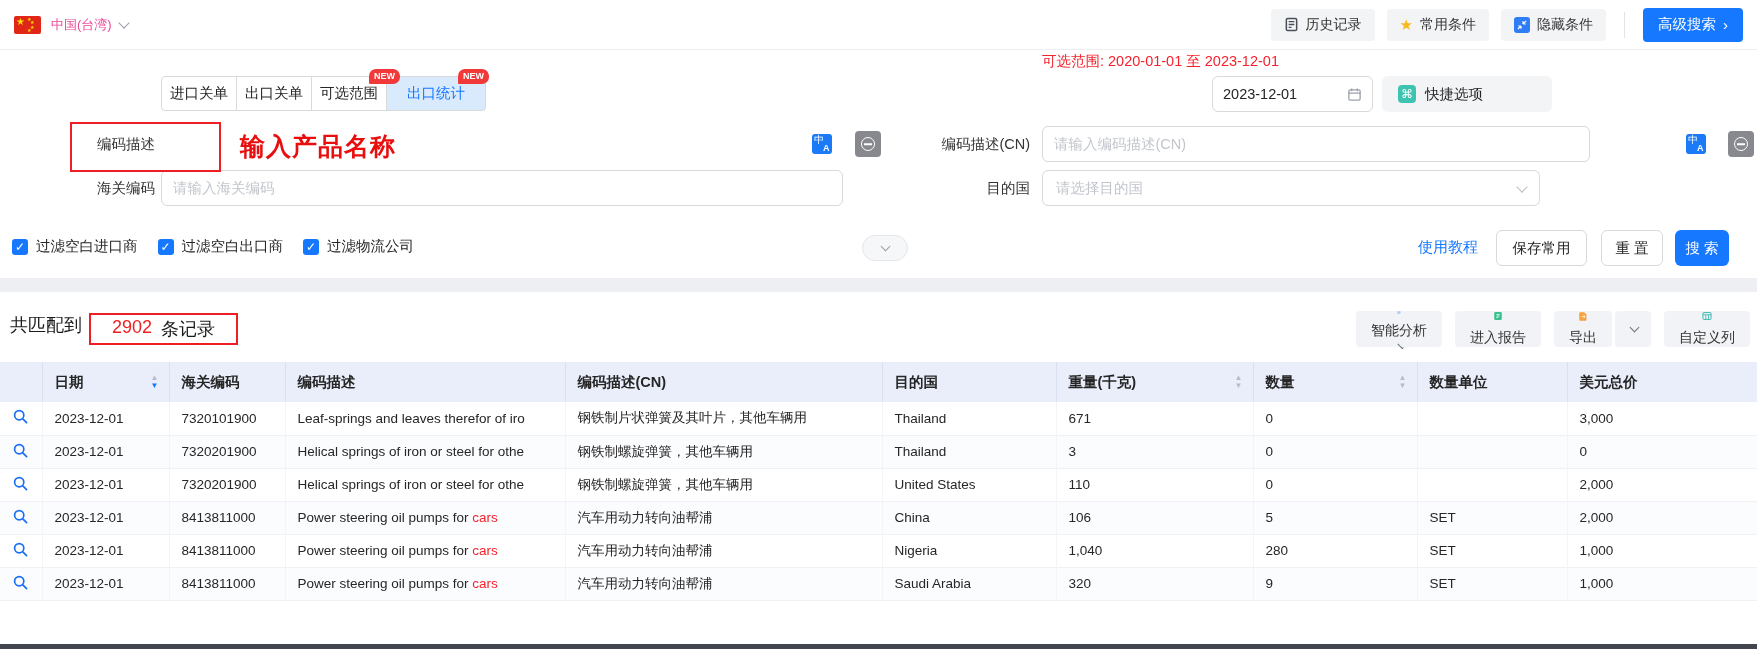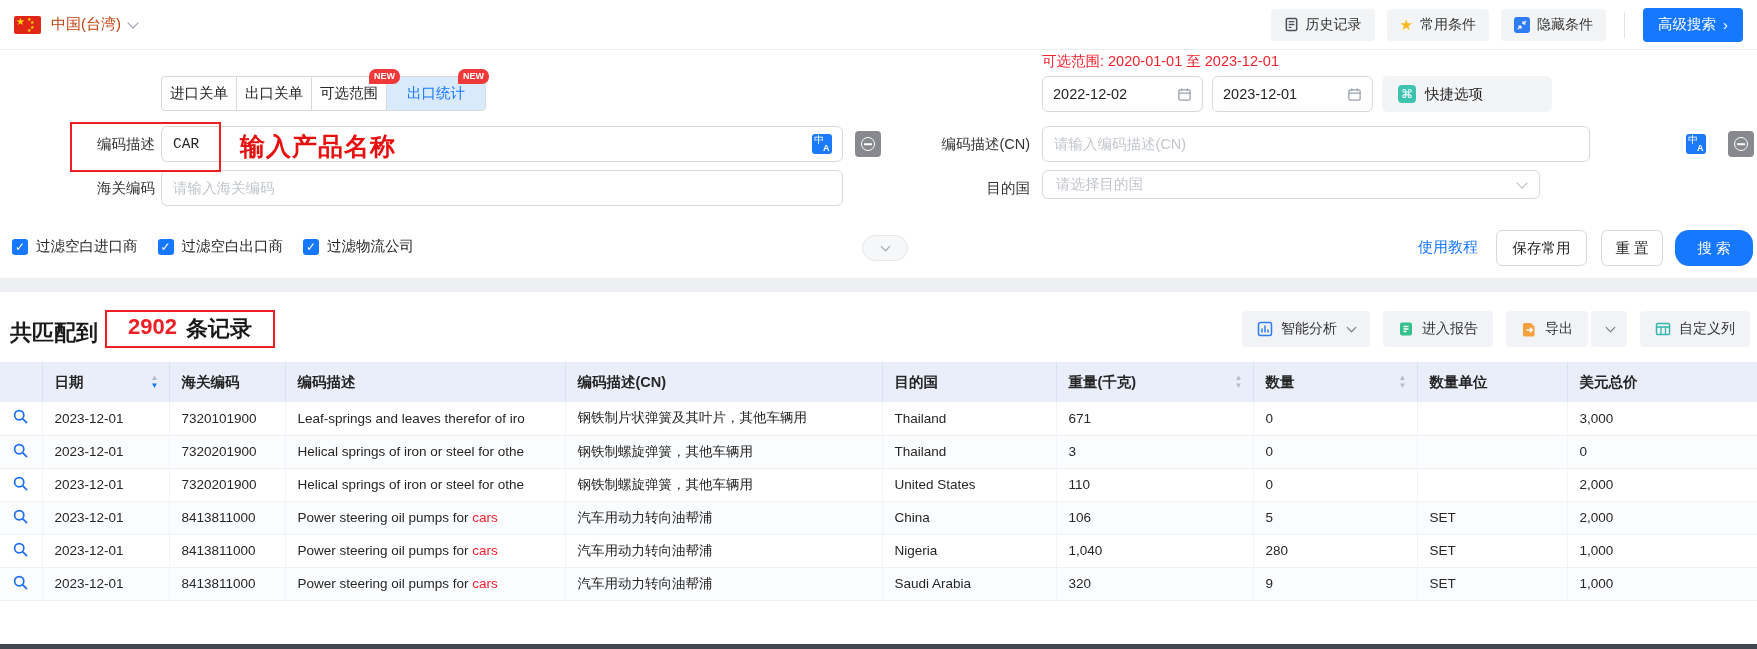--- a/index.html
+++ b/index.html
@@ -8,21 +8,21 @@
     width:1757px; height:649px; position:relative; overflow:hidden;
     background:#fff; color:#262626;
     font-family:"Liberation Sans", sans-serif;
   }
   
   .topbar { height:50px; display:flex; align-items:center; padding:0 14px; border-bottom:1px solid #ebedf0; }
   .flag { position:relative; width:27px; height:18px; background:#e02616; border-radius:2px; flex:none; }
   .flag .star-big { position:absolute; left:2px; top:1px; color:#ffde00; font-size:10px; line-height:1; }
   .flag .s { position:absolute; color:#ffde00; font-size:5px; line-height:1; }
   .s1{left:13px;top:1px}.s2{left:16px;top:4px}.s3{left:16px;top:9px}.s4{left:13px;top:12px}
-  .country { margin-left:10px; font-size:15px; color:#c2410c; }
+  .country { margin-left:10px; font-size:13px; color:#ec4899; }
   .chev { display:inline-block; width:8px; height:8px; border-right:1.6px solid #9aa0ab; border-bottom:1.6px solid #9aa0ab; transform:rotate(45deg); }
   .country-chev { margin-left:8px; margin-top:-4px; }
   .tb-buttons { margin-left:auto; display:flex; align-items:center; gap:12px; }
   .tb-btn { height:32px; padding:0 13px; background:#f3f4f6; border-radius:4px; display:flex; align-items:center; gap:7px; font-size:14px; color:#333; cursor:pointer; }
   .star-ic { color:#f7ba1e; font-size:15px; line-height:1; }
   .tb-divider { width:1px; height:26px; background:#e2e4e8; margin:0 6px; }
   .tb-advanced { height:34px; padding:0 15px; background:#1677ff; color:#fff; border-radius:4px; display:flex; align-items:center; gap:7px; font-size:14.5px; cursor:pointer; }
   .tb-advanced .arr { font-size:15px; }
   
   .filters { position:relative; height:228px; width:1757px; }
@@ -51,44 +51,44 @@
   .translate-icon .t-a { position:absolute; right:2.5px; bottom:1px; font-size:9px; font-weight:bold; line-height:1; }
   #ti1 { left:812px; } #ti2 { left:1686px; }
   .gray-icon { position:absolute; top:5px; width:26px; height:26px; background:#87898e; border-radius:4px; display:flex; align-items:center; justify-content:center; cursor:pointer; }
   #gi1 { left:855px; } #gi2 { left:1728px; }
   .gi-circle { width:14px; height:14px; border:1.5px solid #fff; border-radius:50%; position:relative; }
   .gi-circle::after { content:""; position:absolute; left:2px; right:2px; top:50%; height:1.5px; background:#fff; transform:translateY(-50%); }
   .date-input { position:absolute; top:0; height:36px; border:1px solid #d9d9d9; border-radius:6px; display:flex; align-items:center; justify-content:space-between; padding:0 10px; font-size:14.5px; background:#fff; cursor:pointer; }
   #date-from { left:1042px; width:161px; } #date-to { left:1212px; width:161px; }
   .quick-btn { position:absolute; left:1382px; top:0; height:36px; width:170px; background:#f3f4f6; border-radius:6px; display:flex; align-items:center; gap:9px; padding:0 16px; font-size:14.5px; cursor:pointer; }
   .cmd-icon { width:18px; height:18px; background:#3fc3b1; border-radius:4px; color:#fff; font-size:12px; display:flex; align-items:center; justify-content:center; }
-  .select-box { position:absolute; left:1042px; top:0; width:498px; height:29px; border:1px solid #d9d9d9; border-radius:6px; display:flex; align-items:center; justify-content:space-between; padding:0 13px; font-size:14.5px; background:#fff; cursor:pointer; }
+  .select-box { position:absolute; left:1042px; top:0; width:498px; height:36px; border:1px solid #d9d9d9; border-radius:6px; display:flex; align-items:center; justify-content:space-between; padding:0 13px; font-size:14.5px; background:#fff; cursor:pointer; }
   .placeholder-text { color:#c2c6cc; }
   .sel-chev { border-color:#b9bec7; margin-top:-3px; }
   
   .anno-box { position:absolute; left:70px; top:72px; width:151px; height:50px; border:2px solid #ed1f24; z-index:6; pointer-events:none; }
   .anno-text { position:absolute; left:240px; top:80px; color:#e80e0e; font-size:25px; font-weight:bold; letter-spacing:1px; z-index:6; pointer-events:none; }
   
   .cb-group { position:absolute; left:12px; top:5px; display:flex; gap:20px; }
   .cb { display:flex; align-items:center; gap:8px; font-size:14.5px; cursor:pointer; }
   .cb-box { width:16px; height:16px; background:#1677ff; border-radius:3px; color:#fff; font-size:12px; display:flex; align-items:center; justify-content:center; }
   .pill { position:absolute; left:862px; top:3px; width:46px; height:26px; border:1px solid #e4e6ea; background:#f6f7f9; border-radius:13px; display:flex; align-items:center; justify-content:center; cursor:pointer; }
   .pill .chev { width:7px; height:7px; margin-top:-3px; }
   .tutorial { position:absolute; left:1418px; top:6px; color:#1677ff; font-size:15px; cursor:pointer; }
   .btn-outline { position:absolute; top:-2px; height:36px; border:1px solid #d9d9d9; border-radius:6px; background:#fff; display:flex; align-items:center; justify-content:center; font-size:14.5px; cursor:pointer; }
   #save-btn { left:1496px; width:91px; } #reset-btn { left:1601px; width:62px; }
-  #search-btn { position:absolute; left:1675px; top:-2px; width:78px; height:36px; background:#1677ff; color:#fff; border-radius:14px; display:flex; align-items:center; justify-content:center; font-size:14.5px; cursor:pointer; }
+  #search-btn { position:absolute; left:1675px; top:-2px; width:54px; height:36px; background:#1677ff; color:#fff; border-radius:6px; display:flex; align-items:center; justify-content:center; font-size:14.5px; cursor:pointer; }
   .band { height:14px; background:#edeff2; width:1757px; }
   
   .results-bar { display:flex; align-items:center; margin-top:18px; height:38px; padding:0 7px 0 10px; }
-  .res-title { display:flex; align-items:flex-end; font-weight:bold; font-size:22px; color:#1a1a1a; }
+  .res-title { display:flex; align-items:flex-start; font-weight:normal; font-size:18px; color:#1a1a1a; }
   .count-box { border:2px solid #ed1f24; padding:2px 21px; margin-left:7px; display:flex; gap:9px; }
   .count-num { color:#ed1f24; }
   .actions { margin-left:auto; display:flex; align-items:center; gap:13px; }
-  .act-btn { height:36px; background:#f1f3f6; border-radius:4px; display:flex; align-items:center; gap:8px; padding:0 15px; font-size:14px; color:#333; cursor:pointer; }
+  .act-btn { height:36px; background:#f1f3f6; border-radius:4px; display:flex; align-items:center; gap:8px; padding:0 15px; font-size:14px; color:#333; cursor:pointer;flex-direction:column; }
   .act-btn .chev { width:7px; height:7px; border-color:#6c717b; margin-top:-3px; margin-left:3px; }
   .export-wrap { display:flex; gap:3px; }
   .act-caret { width:36px; padding:0; justify-content:center; }
   
   table { margin-top:14px; border-collapse:collapse; table-layout:fixed; width:1757px; }
   thead tr { background:#e9eefa; height:40px; }
   th { font-size:14.5px; font-weight:bold; color:#262626; text-align:left; padding:0; border-right:1px solid #d8e0f1; }
   th:last-child { border-right:none; }
   .hwrap { display:flex; align-items:center; padding:0 10px 0 12px; }
   .carets { margin-left:auto; display:flex; flex-direction:column; gap:2px; }
@@ -146,43 +146,35 @@
 <div class="filters">
   <div class="range-hint">可选范围: 2020-01-01 至 2023-12-01</div>
 
   <div class="frow" id="frow1">
     <div class="tabs">
       <div class="tab"><span>进口关单</span></div>
       <div class="tab"><span>出口关单</span></div>
       <div class="tab"><span>可选范围</span><span class="new-badge">NEW</span></div>
       <div class="tab active"><span>出口统计</span><span class="new-badge">NEW</span></div>
     </div>
-    <div class="date-input" id="date-from">
-      <span>2022-12-02</span>
-      <svg width="15" height="15" viewBox="0 0 16 16">
-          <rect x="2" y="3" width="12" height="11" rx="1.5" fill="none" stroke="#9aa0ab" stroke-width="1.4"></rect>
-          <path d="M5 1.5v3M11 1.5v3M2 6.5h12" stroke="#9aa0ab" stroke-width="1.4"></path>
-        </svg>
-    </div>
     <div class="date-input" id="date-to">
       <span>2023-12-01</span>
       <svg width="15" height="15" viewBox="0 0 16 16">
           <rect x="2" y="3" width="12" height="11" rx="1.5" fill="none" stroke="#9aa0ab" stroke-width="1.4"></rect>
           <path d="M5 1.5v3M11 1.5v3M2 6.5h12" stroke="#9aa0ab" stroke-width="1.4"></path>
         </svg>
     </div>
     <div class="quick-btn">
       <span class="cmd-icon">⌘</span>
       <span>快捷选项</span>
     </div>
   </div>
 
   <div class="frow" id="frow2">
     <div class="flabel">编码描述</div>
-    <input class="txt-input" id="desc-input" value="CAR" style="">
     <span class="translate-icon" id="ti1">
         <span class="t-zh">中</span>
         <span class="t-a">A</span>
       </span>
     <span class="gray-icon" id="gi1">
         <span class="gi-circle"></span>
       </span>
     <div class="flabel-r">编码描述(CN)</div>
     <input class="txt-input" id="desc-cn-input" placeholder="请输入编码描述(CN)" style="">
     <span class="translate-icon" id="ti2">

